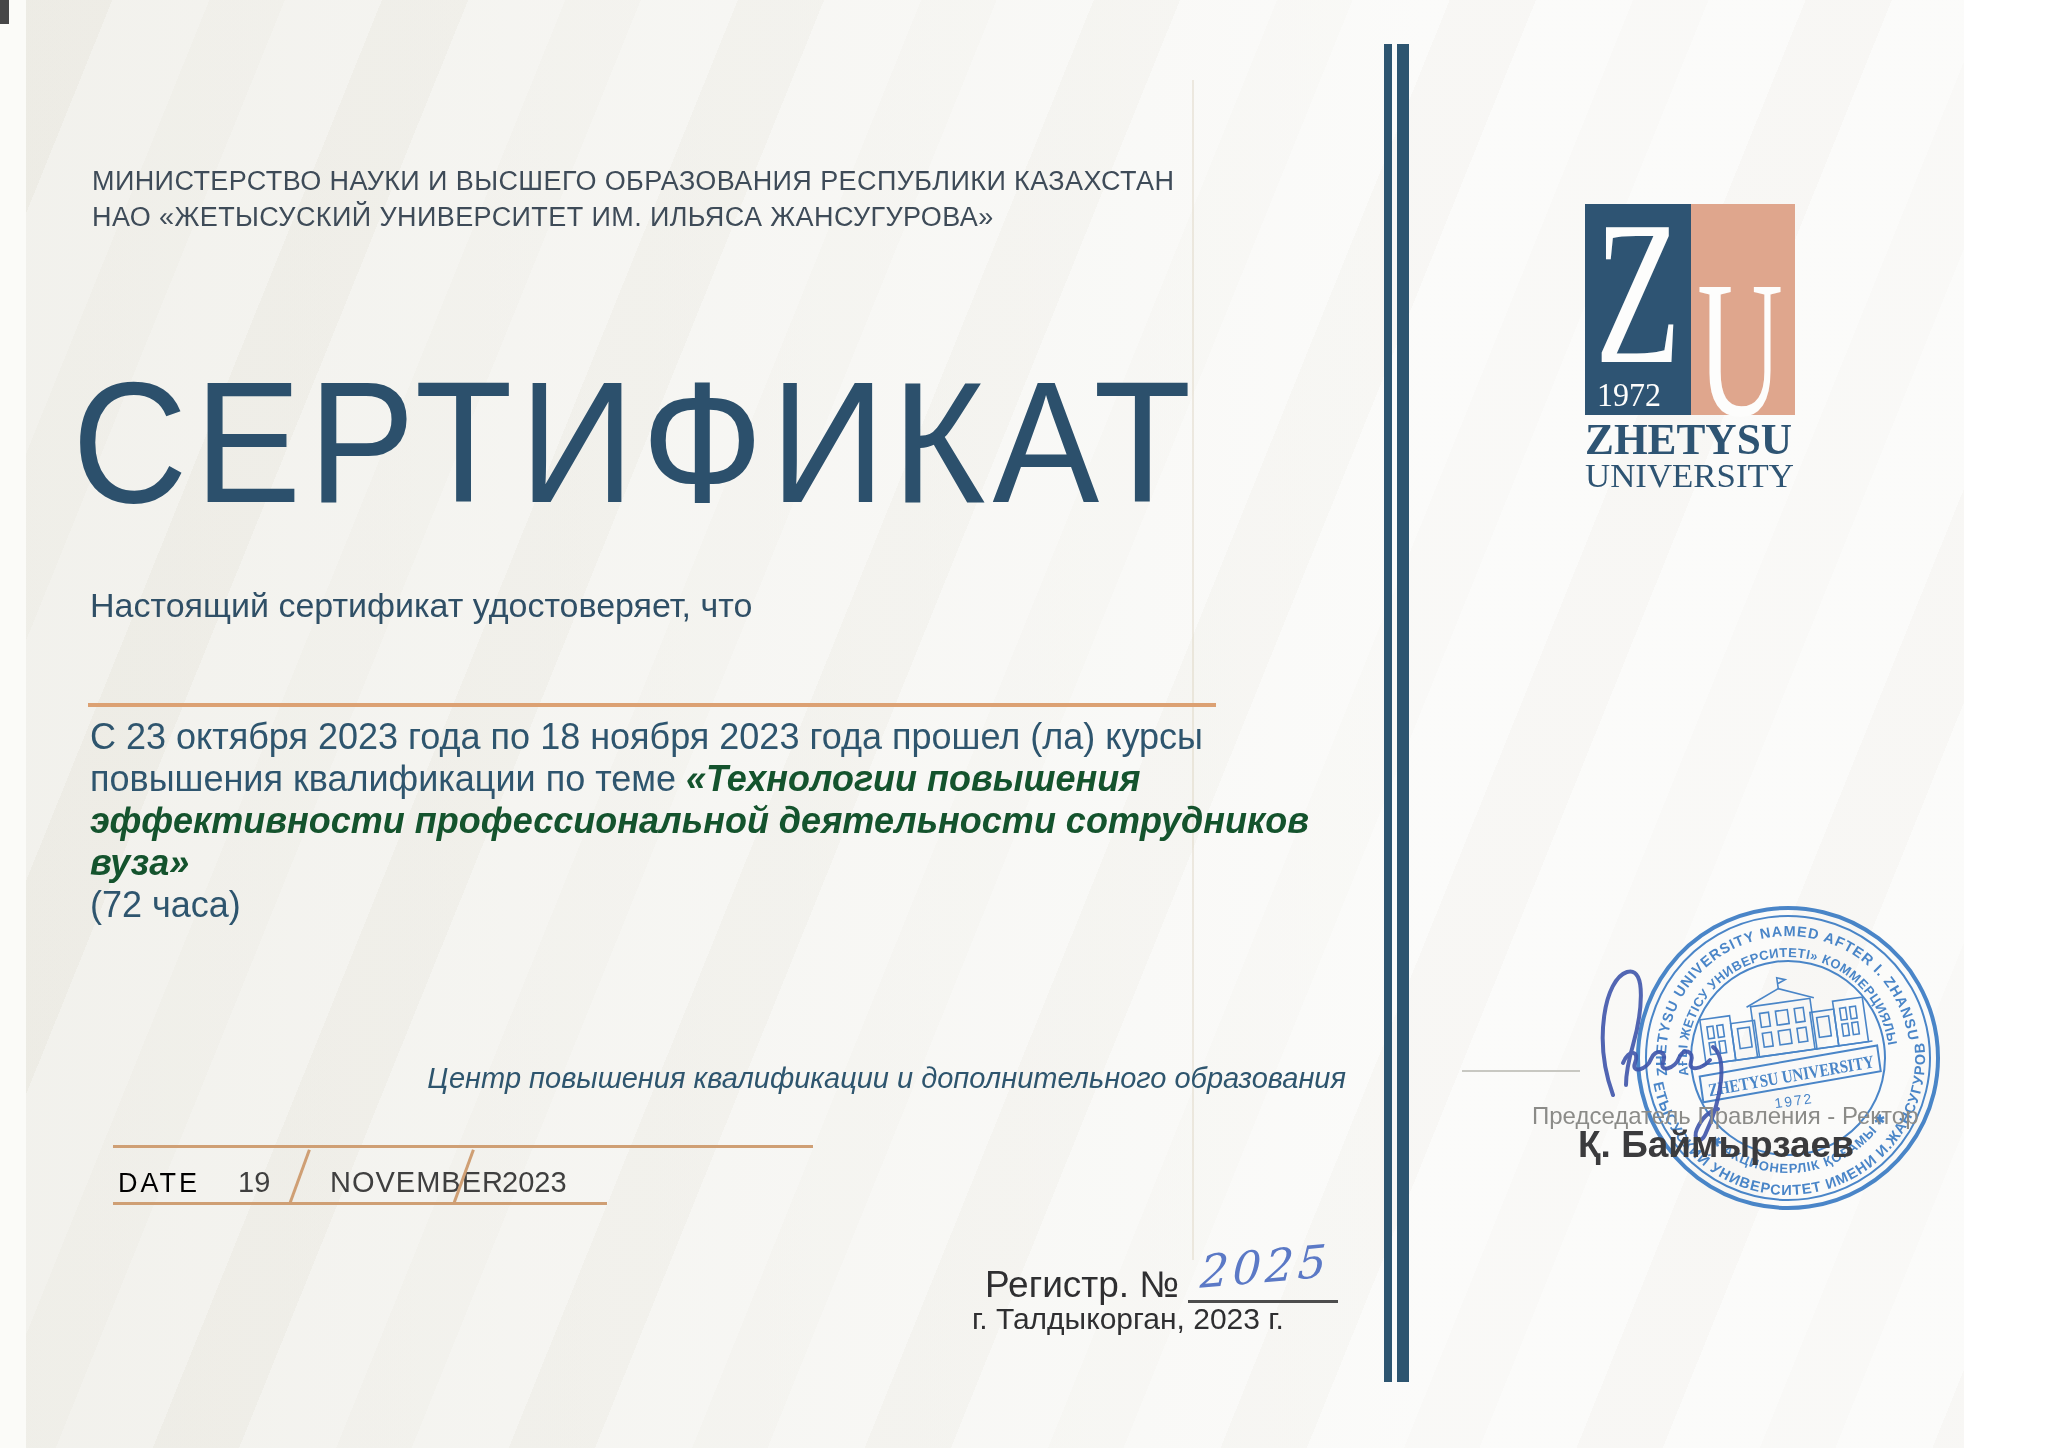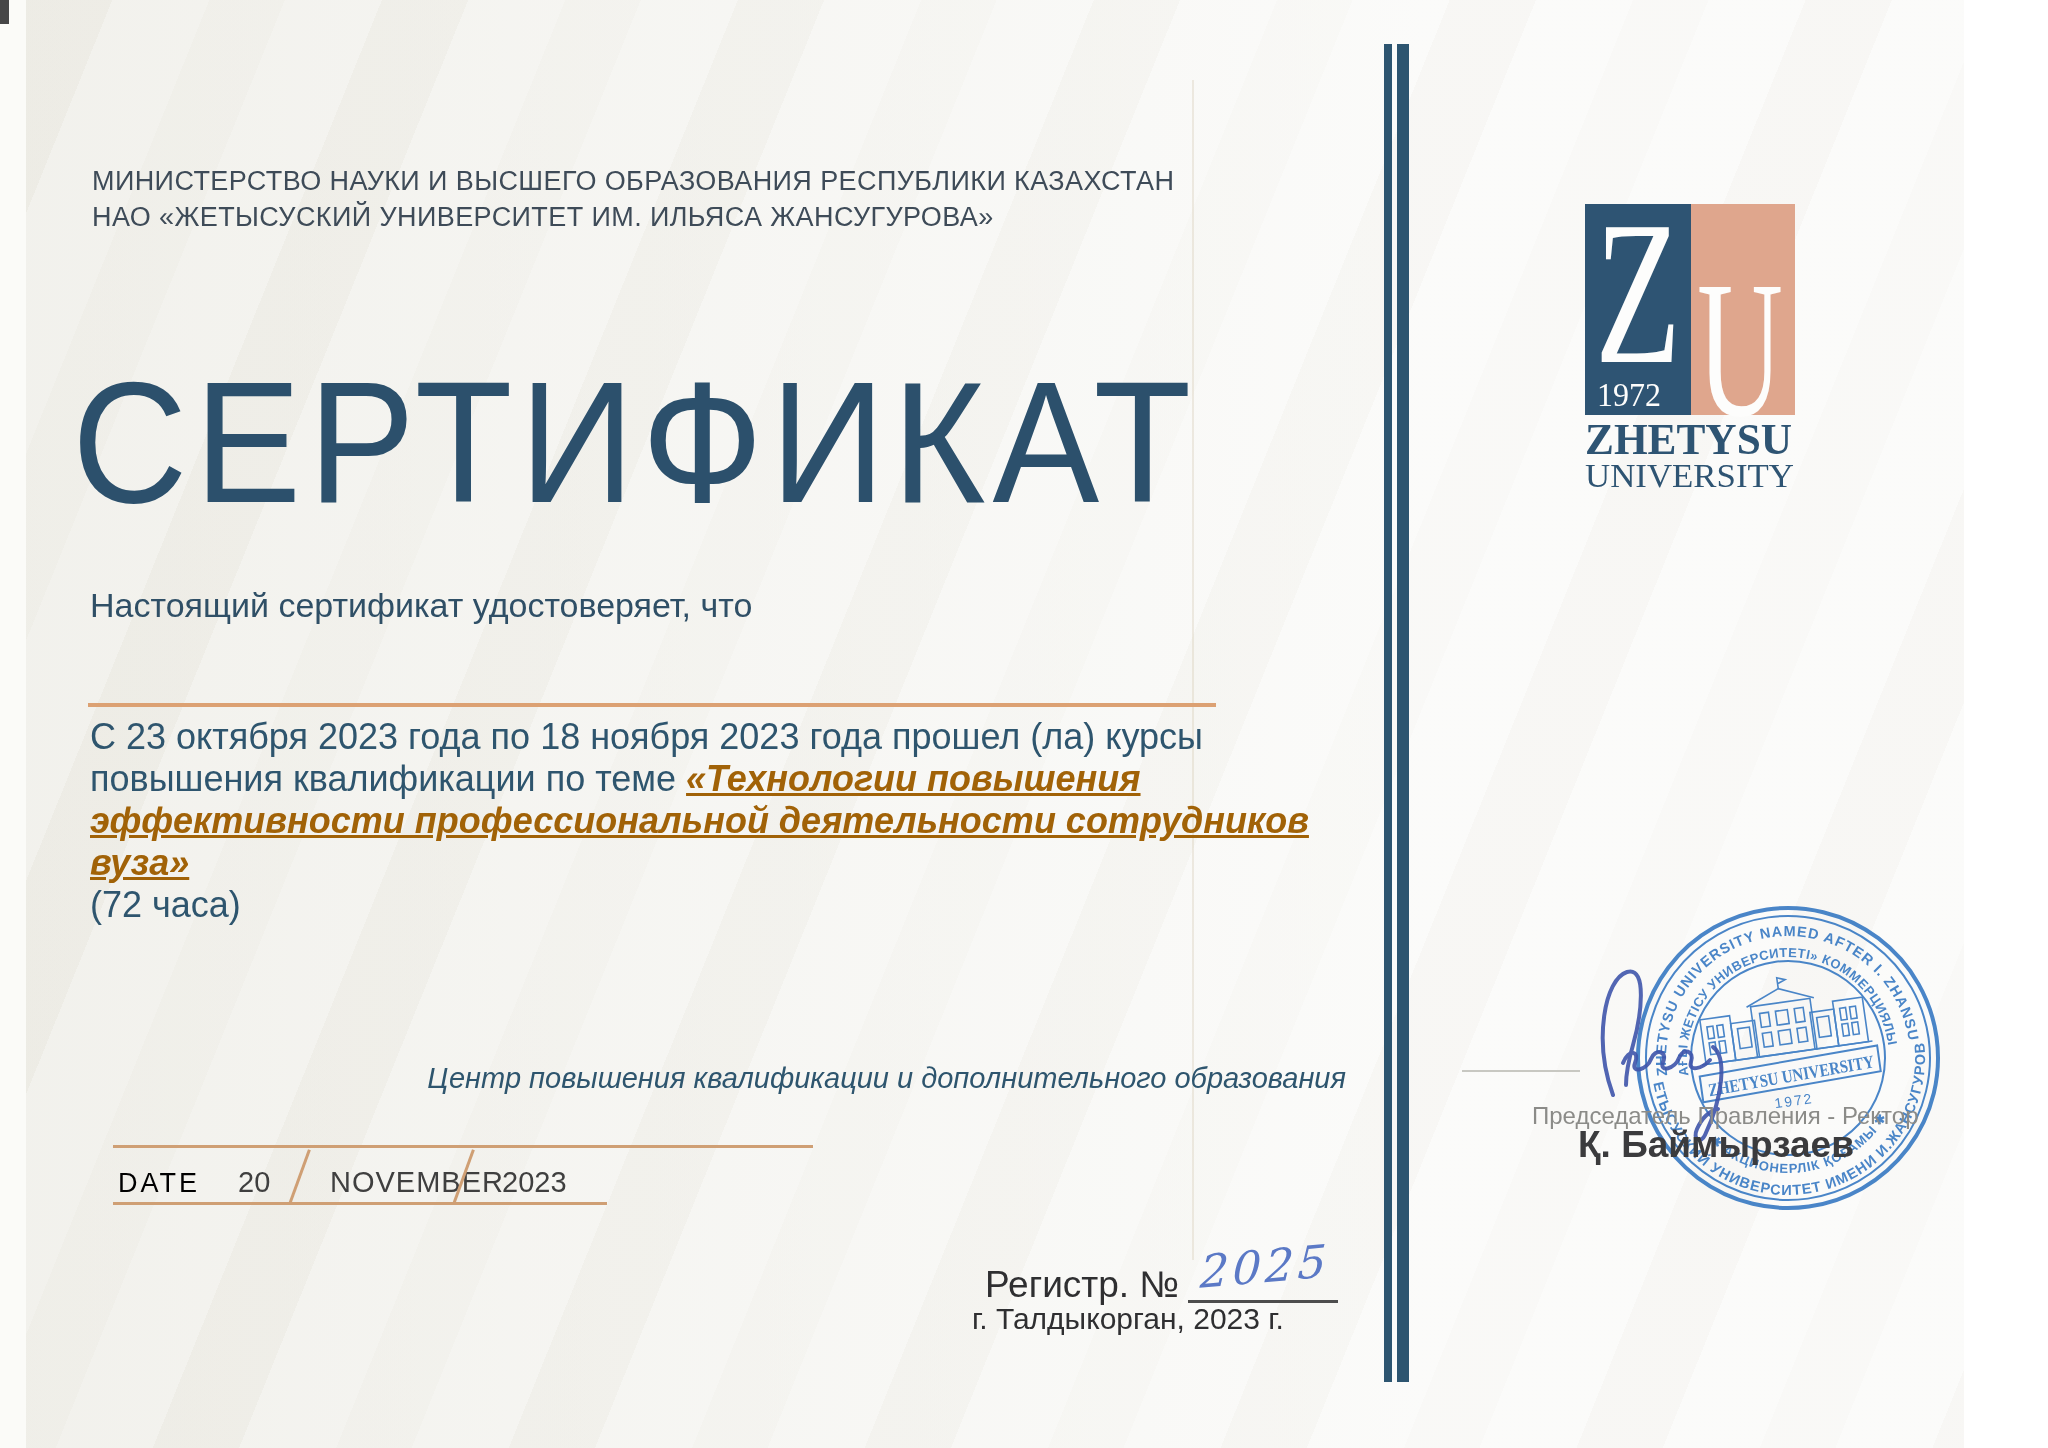--- a/index.html
+++ b/index.html
@@ -21,21 +21,21 @@
 
   .title{position:absolute;left:72px;top:356px;font-size:160px;line-height:160px;font-weight:400;
          color:#2c506c;letter-spacing:7px;white-space:nowrap;
          transform:scaleY(1.08);transform-origin:left top;}
 
   .certifies{position:absolute;left:90px;top:586px;font-size:34px;color:#2f4f66;}
   .name{position:absolute;left:88px;top:634px;font-size:56px;color:#2b4e68;letter-spacing:3px;white-space:nowrap;}
   .name-underline{position:absolute;left:88px;top:703px;width:1128px;height:4px;background:#dca173;}
 
   .body-block{position:absolute;left:90px;top:716px;width:1300px;font-size:36px;line-height:42px;color:#2e556e;}
-  .body-block .bold-it{font-weight:700;font-style:italic;color:#a16207;text-decoration:underline;}
+  .body-block .bold-it{font-weight:700;font-style:italic;color:#14532d;}
 
   .department{position:absolute;left:400px;top:1062px;width:946px;text-align:right;
               font-size:29px;font-style:italic;color:#2e556e;}
 
   .tan-line{position:absolute;height:3px;background:#cf9f74;}
   .dl-top{left:113px;top:1145px;width:700px;}
   .dl-bottom{left:113px;top:1202px;width:494px;}
   .date-label{position:absolute;left:118px;top:1168px;font-size:27px;color:#000000;letter-spacing:3px;}
   .date-day{position:absolute;left:238px;top:1166px;font-size:29px;color:#3f3f3f;}
   .date-sep{position:absolute;width:3px;height:58px;background:#cf9f74;transform:rotate(20deg);top:1148px;}
@@ -81,21 +81,21 @@
     <div>С 23 октября 2023 года по 18 ноября 2023 года прошел (ла) курсы</div>
     <div><span>повышения квалификации по теме </span><span class="bold-it">«Технологии повышения</span></div>
     <div class="bold-it">эффективности профессиональной деятельности сотрудников вуза»</div>
     <div>(72 часа)</div>
   </div>
 
   <div class="department">Центр повышения квалификации и дополнительного образования</div>
 
   <div class="tan-line dl-top"></div>
   <div class="date-label">DATE</div>
-  <div class="date-day">20</div>
+  <div class="date-day">19</div>
   <div class="date-sep sep1"></div>
   <div class="date-month">NOVEMBER</div>
   <div class="date-sep sep2"></div>
   <div class="date-year">2023</div>
   <div class="tan-line dl-bottom"></div>
 
   <div class="reg-label">Регистр. №</div>
   <div class="reg-underline"></div>
   <div class="reg-number">2025</div>
   <div class="city">г. Талдыкорган, 2023 г.</div>

